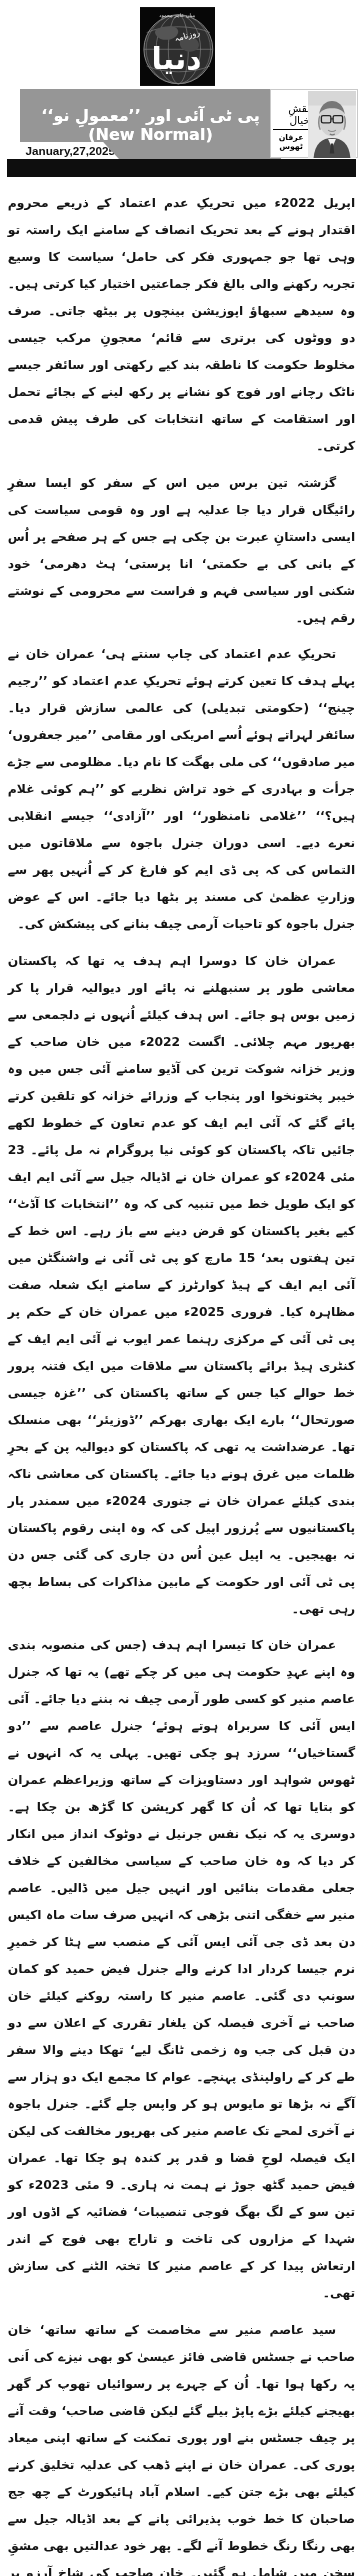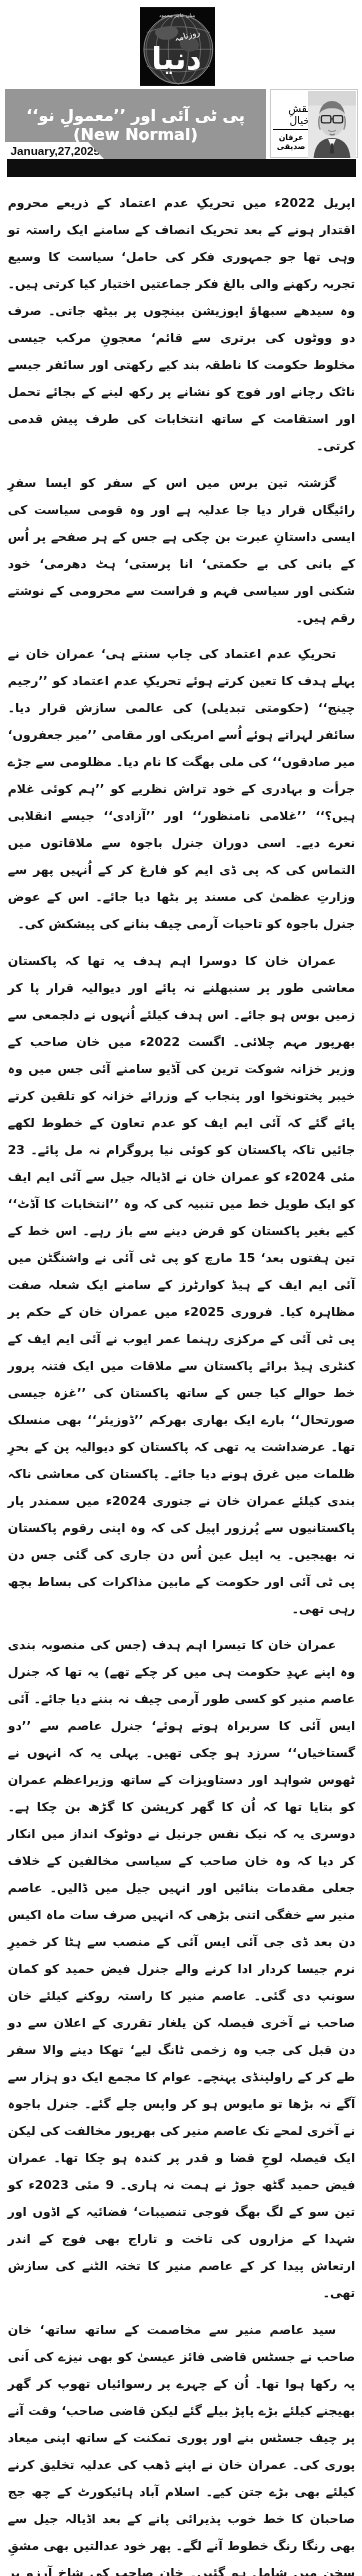--- a/index.html
+++ b/index.html
@@ -1,21 +1,21 @@
 <!DOCTYPE html>
 <html lang="ur" style="font-size:9px"><head>
 <meta charset="utf-8">
 <style>
   html,body{margin:0;padding:0;background:#fff;}
   .page{position:relative;width:363px;height:2576px;background:#ffffff;overflow:hidden;
         font-family:"DejaVu Sans",sans-serif;}
   
   .logo{position:absolute;left:140px;top:6.7px;width:75px;height:79px;}
   
-  .titlebar{position:absolute;left:5px;top:89px;width:261px;height:70px;background:#969696;}
+  .titlebar{position:absolute;left:20px;top:89px;width:261px;height:70px;background:#969696;}
   .headline{position:absolute;right:3.4px;left:3.4px;top:17px;text-align:center;direction:rtl;
             color:#ffffff;font-size:16px;font-weight:bold;letter-spacing:0;line-height:1.2;
             text-shadow:0 0 0.6px #e8e8e8;}
   .datechip{position:absolute;left:0;bottom:0;width:99px;height:17px;background:#ffffff;
             clip-path:polygon(0 0,84% 0,100% 100%,0 100%);
             font-weight:bold;font-size:11.7px;color:#111;line-height:17px;padding-left:5.6px;
             box-sizing:border-box;font-family:"Liberation Sans",sans-serif;}
   
   .authorpanel{position:absolute;left:270px;top:89px;width:88px;height:69px;background:#fff;
                border:0.6px solid #c9c9c9;box-sizing:border-box;}
@@ -57,21 +57,21 @@
 
   <div class="titlebar">
     <div class="headline">پی ٹی آئی اور ’’معمولِ نو‘‘ (New Normal)</div>
     <div class="datechip">January,27,2025</div>
   </div>
 
   <div class="authorpanel">
     <div class="author-texts">
       <div class="colname">نقشِ خیال</div>
       <div class="colrule"></div>
-      <div class="authname">عرفان صدیقی</div>
+      <div class="authname">عرفان ٹھوس</div>
     </div>
     <svg class="photo" viewBox="0 0 86 120" xmlns="http://www.w3.org/2000/svg">
       <rect x="0" y="0" width="86" height="120" fill="#e6e6e6"></rect>
       <rect x="0" y="0" width="86" height="26" fill="#d7d7d7"></rect>
       <path d="M10 120c2-26 16-36 33-36s31 10 33 36z" fill="#4c4c4c"></path>
       <path d="M36 86h14l-7 16z" fill="#f2f2f2"></path>
       <path d="M41 94h4l2 18h-8z" fill="#333"></path>
       <ellipse cx="43" cy="52" rx="23" ry="29" fill="#d2d2d2"></ellipse>
       <path d="M20 42c2-16 12-24 23-24s21 8 23 24c-4-8-12-11-23-11s-19 3-23 11z" fill="#777"></path>
       <path d="M20 44c-3 8-3 18 1 26l2-1c-3-8-3-17-1-24z" fill="#8a8a8a"></path>

